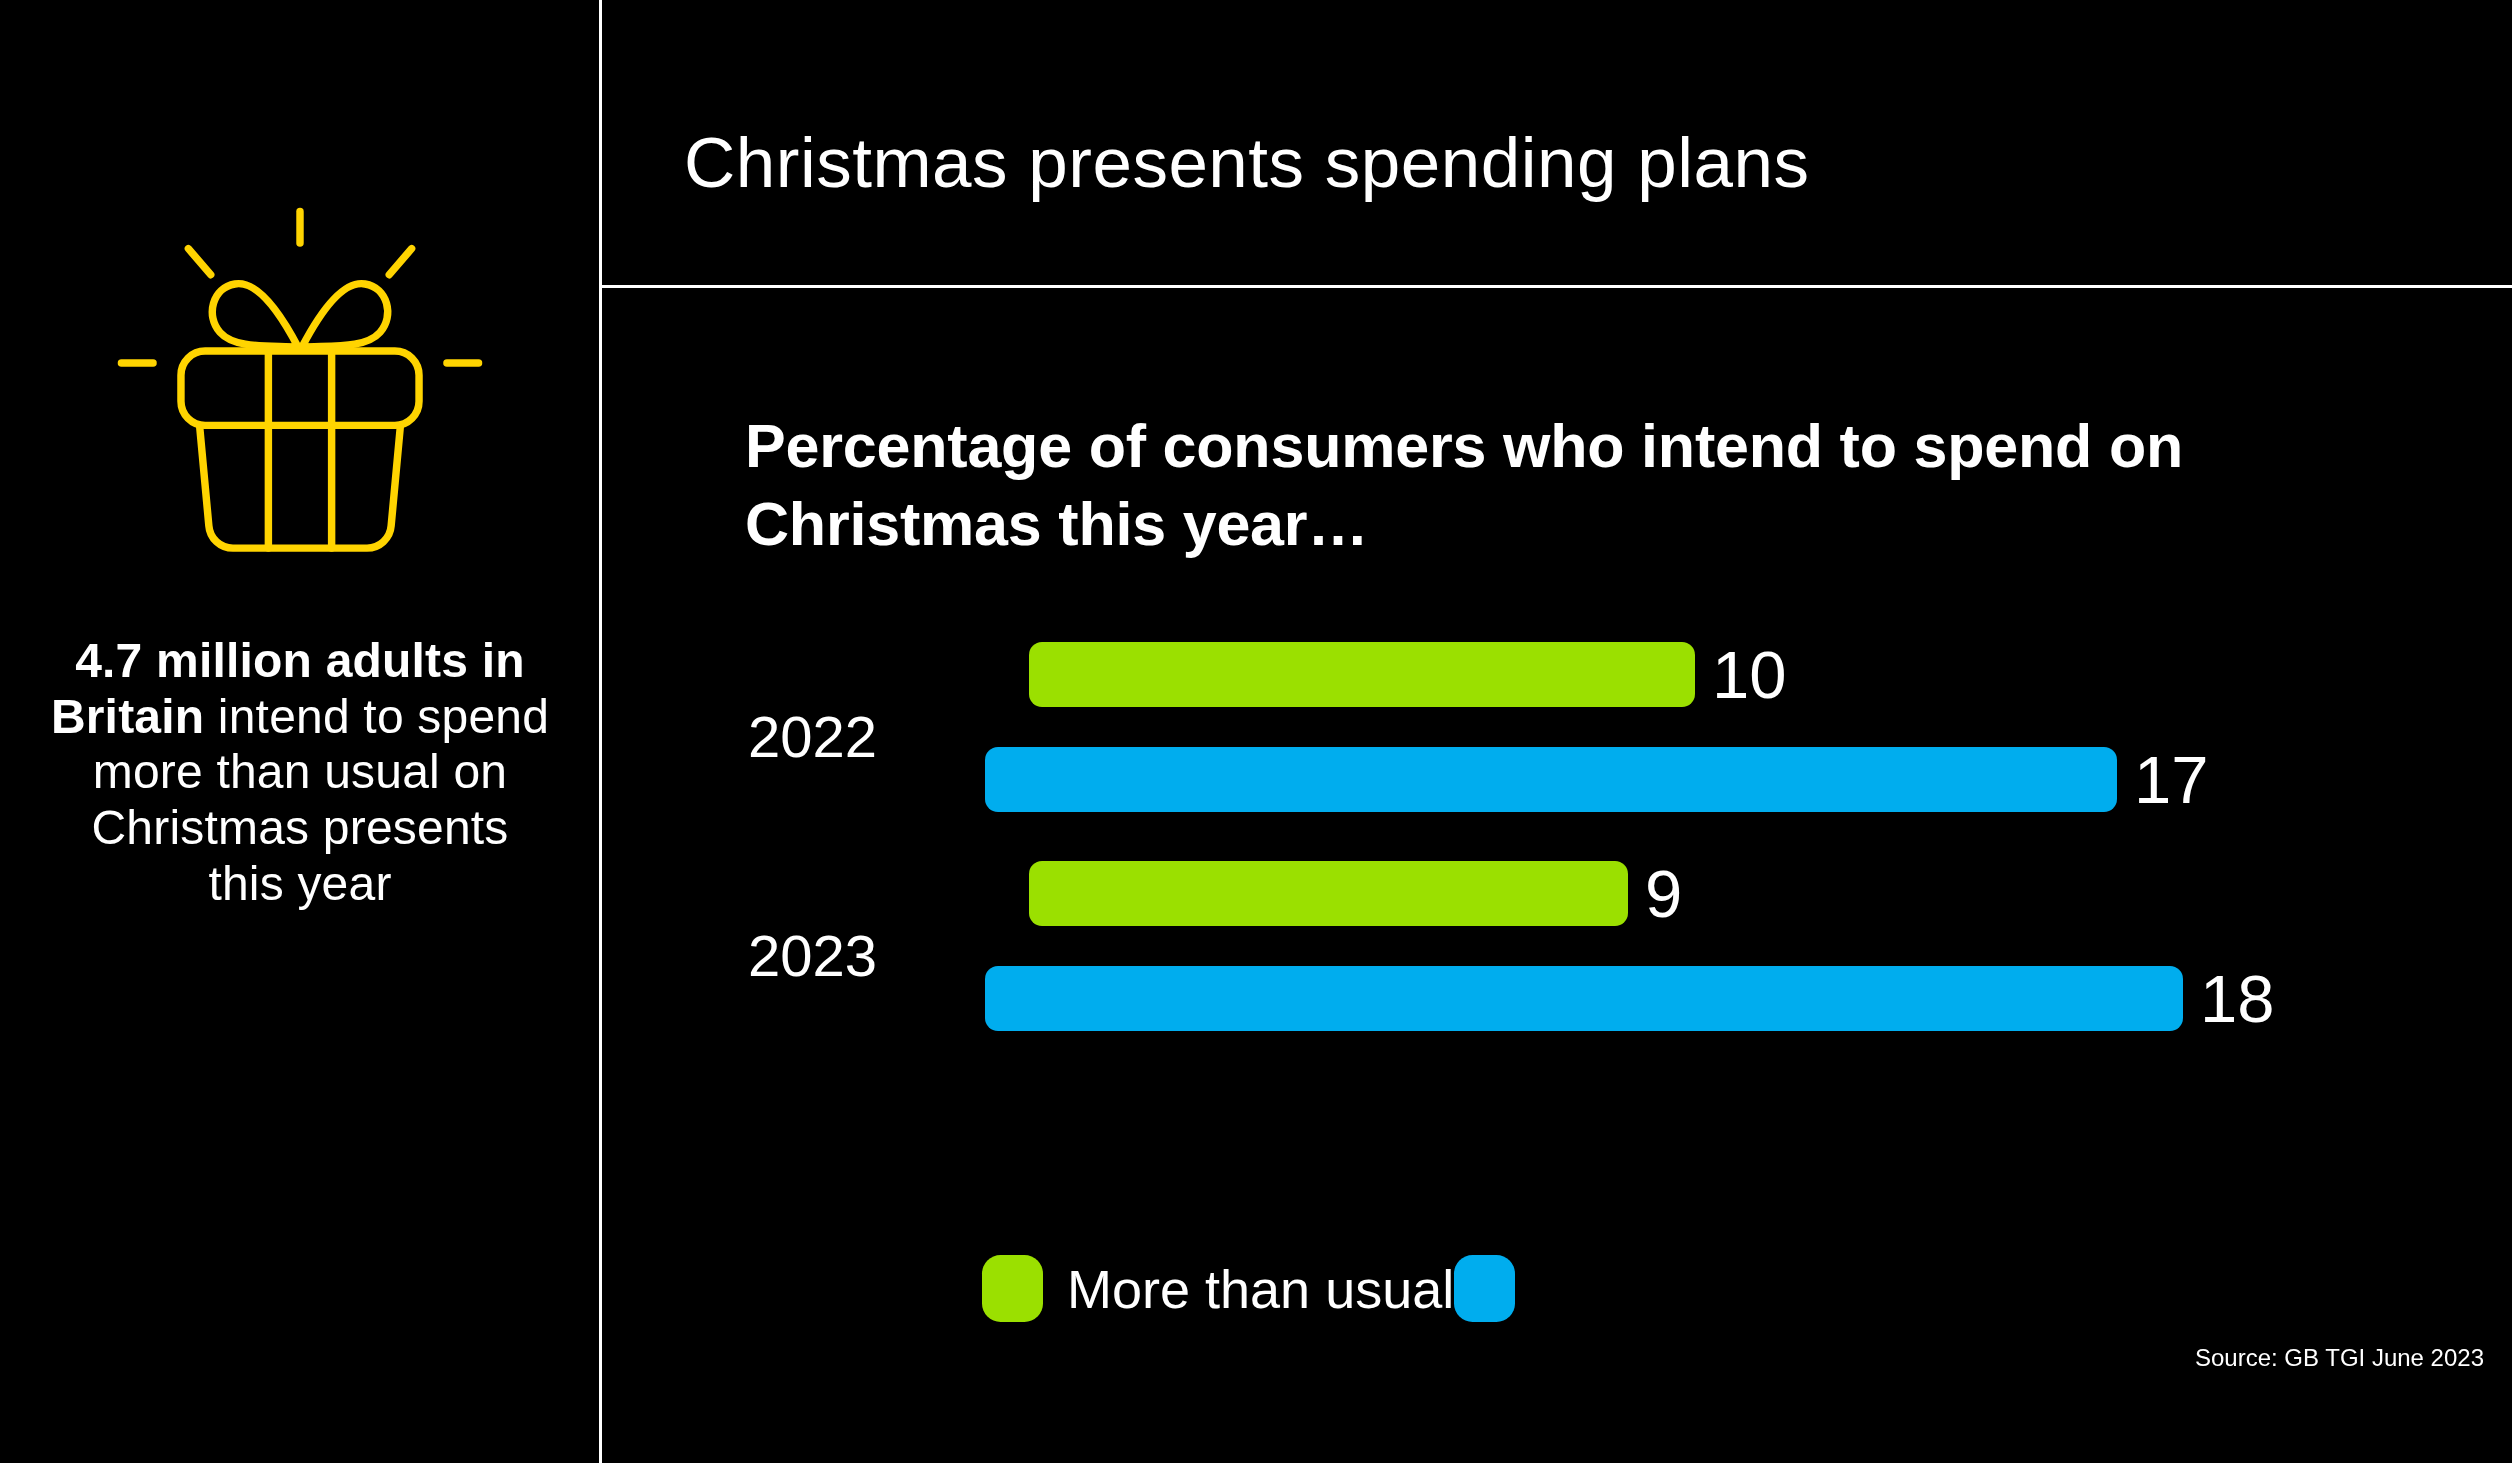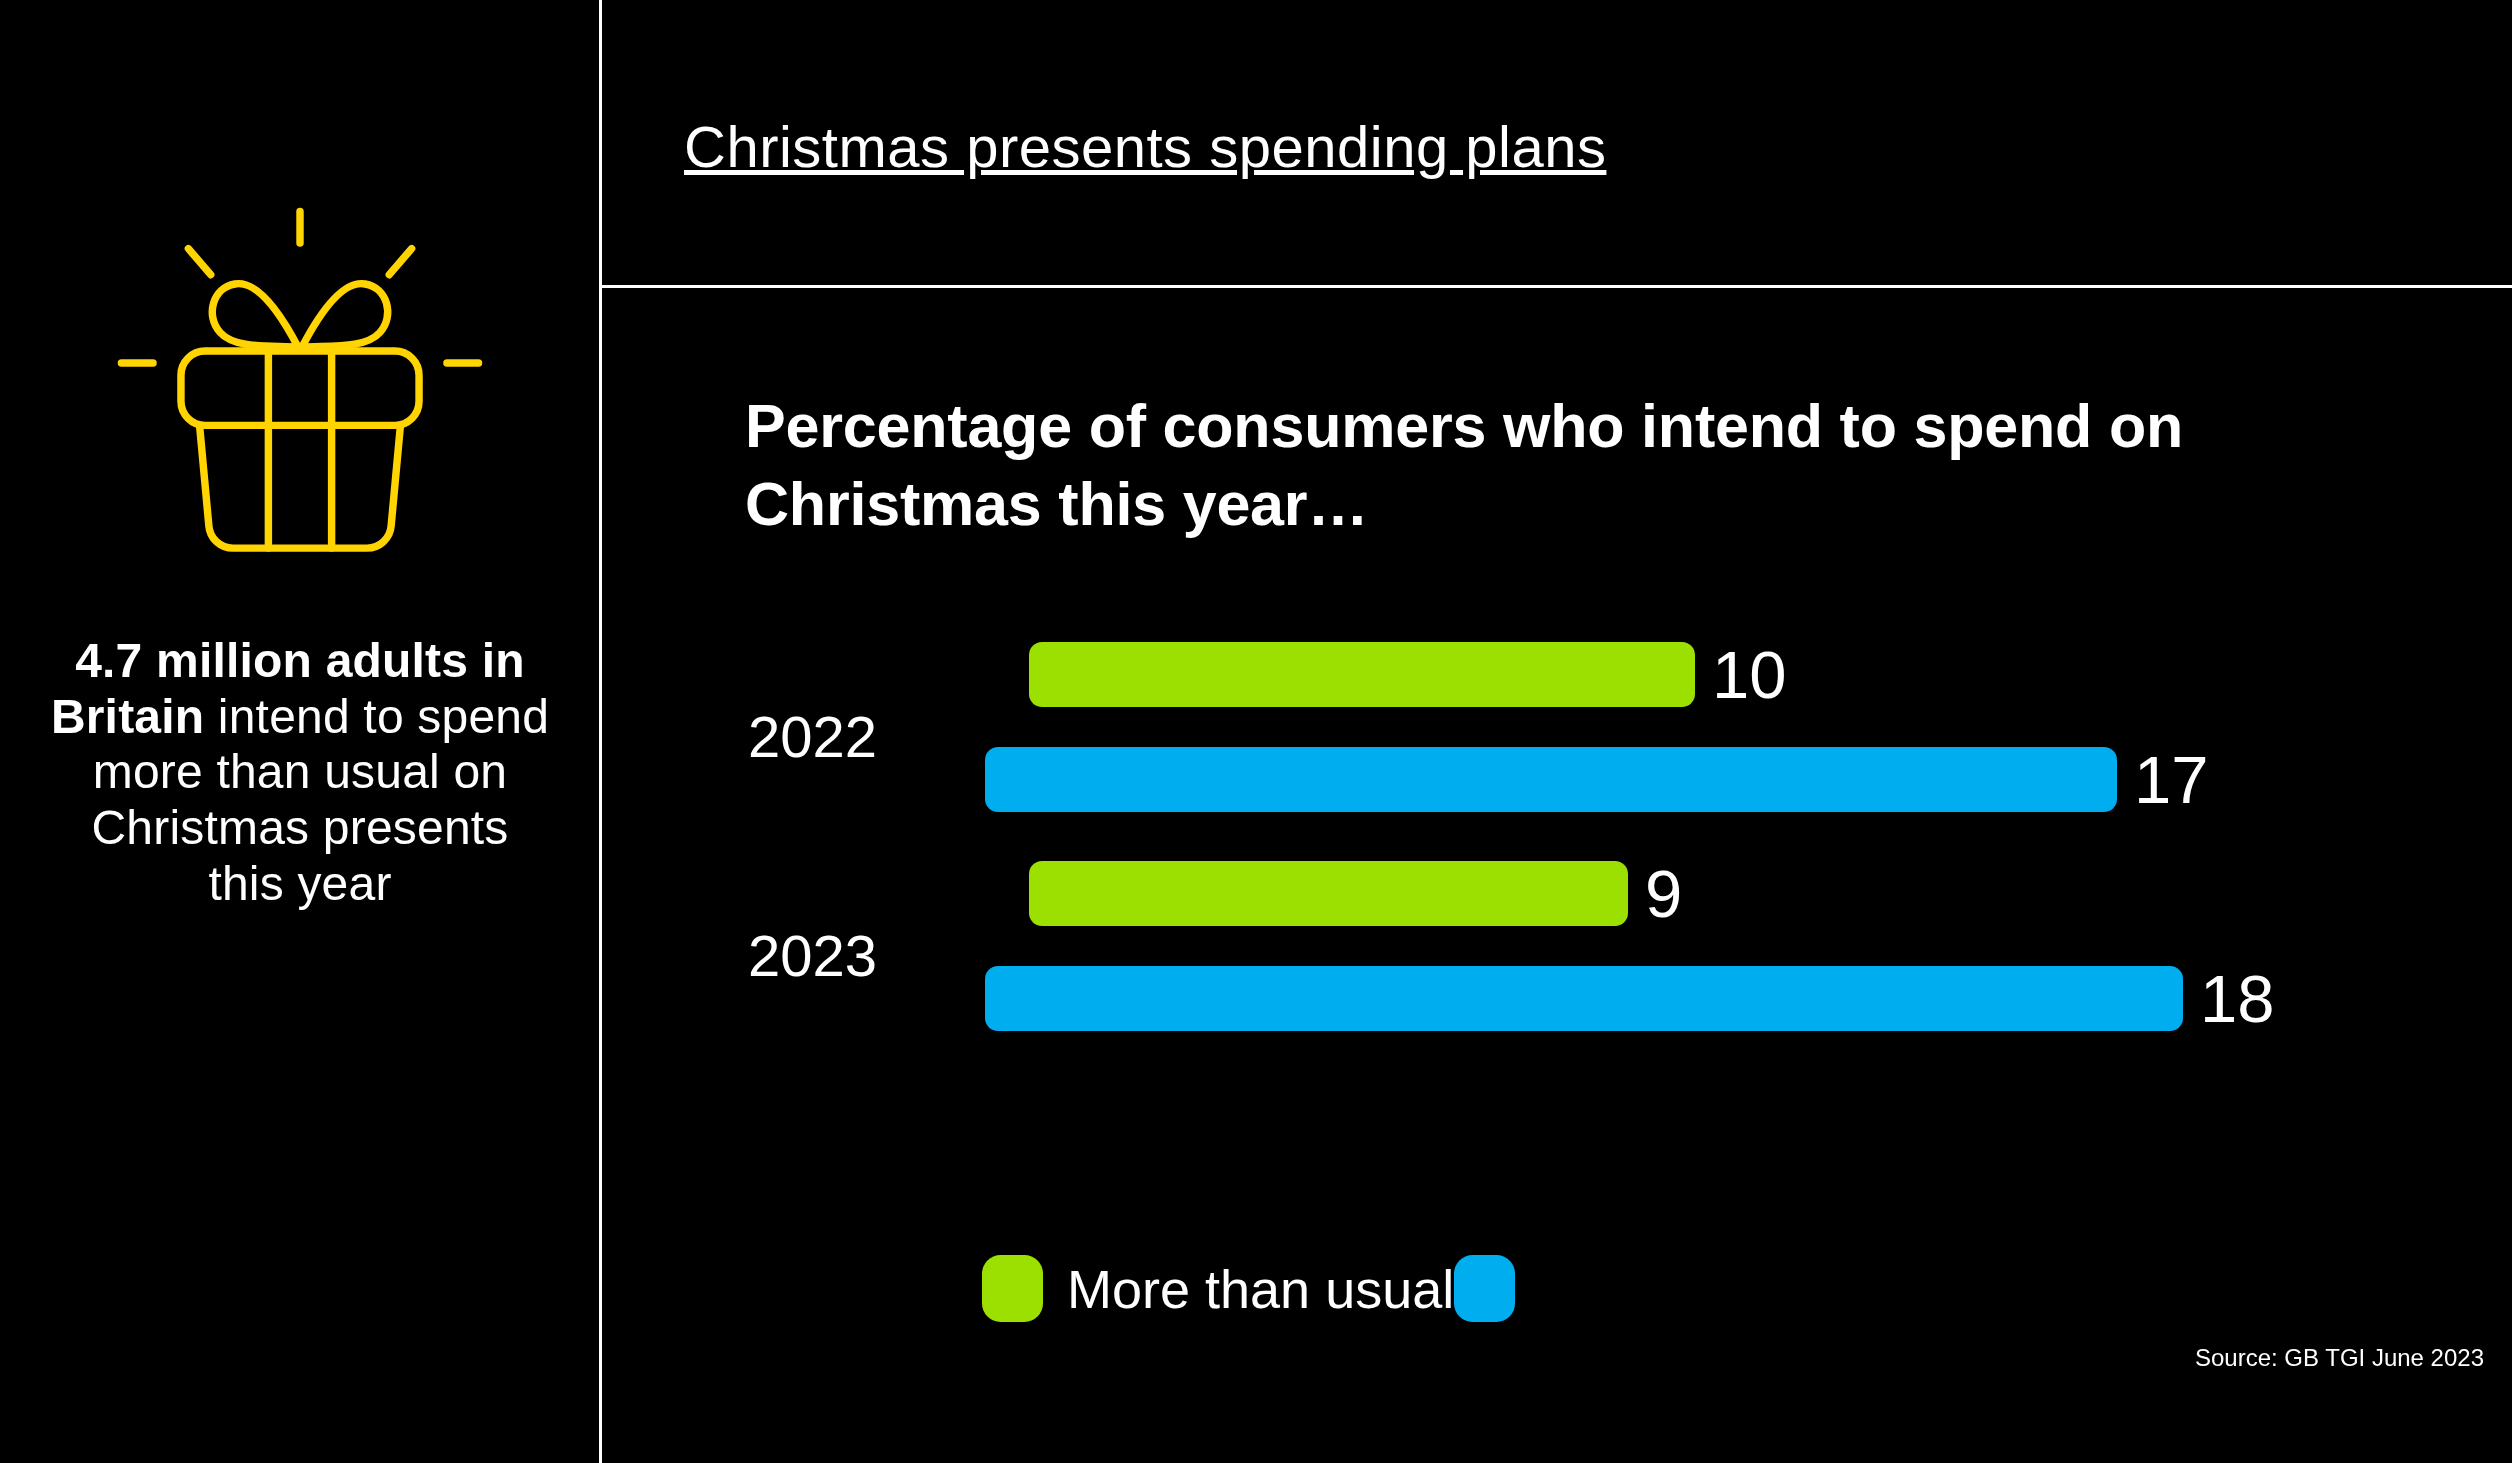--- a/index.html
+++ b/index.html
@@ -16,24 +16,24 @@
                   width:410px;height:372px;}
   #gift-icon-wrap svg{display:block;width:410px;height:372px;}
 
   #left-caption{position:absolute;left:47px;top:633px;width:506px;
                 text-align:center;font-size:48px;line-height:1.16;
                 font-weight:300;letter-spacing:0.2px;color:#fff;}
   #left-caption .lead{font-weight:700;}
 
   
   #main-title{position:absolute;left:684px;top:74px;width:1769px;
-              font-size:58px;font-weight:300;letter-spacing:0.5px;
-              color:#fff;white-space:nowrap;text-decoration:underline;}
+              font-size:71px;font-weight:300;letter-spacing:0.5px;
+              color:#fff;white-space:nowrap;}
 
-  #chart-subtitle{position:absolute;left:745px;top:336px;width:1508px;
+  #chart-subtitle{position:absolute;left:745px;top:356px;width:1508px;
                   font-size:61px;font-weight:700;line-height:1.28;
                   letter-spacing:-0.2px;color:#fff;}
 
   
   #chart-area{position:absolute;left:599px;top:596px;width:1914px;height:577px;}
 
   .bar-group{position:absolute;left:0;width:1914px;}
   #bar-group-2022{top:37px;height:205px;padding-left:16px;}
   #bar-group-2023{top:256px;height:205px;}
 

